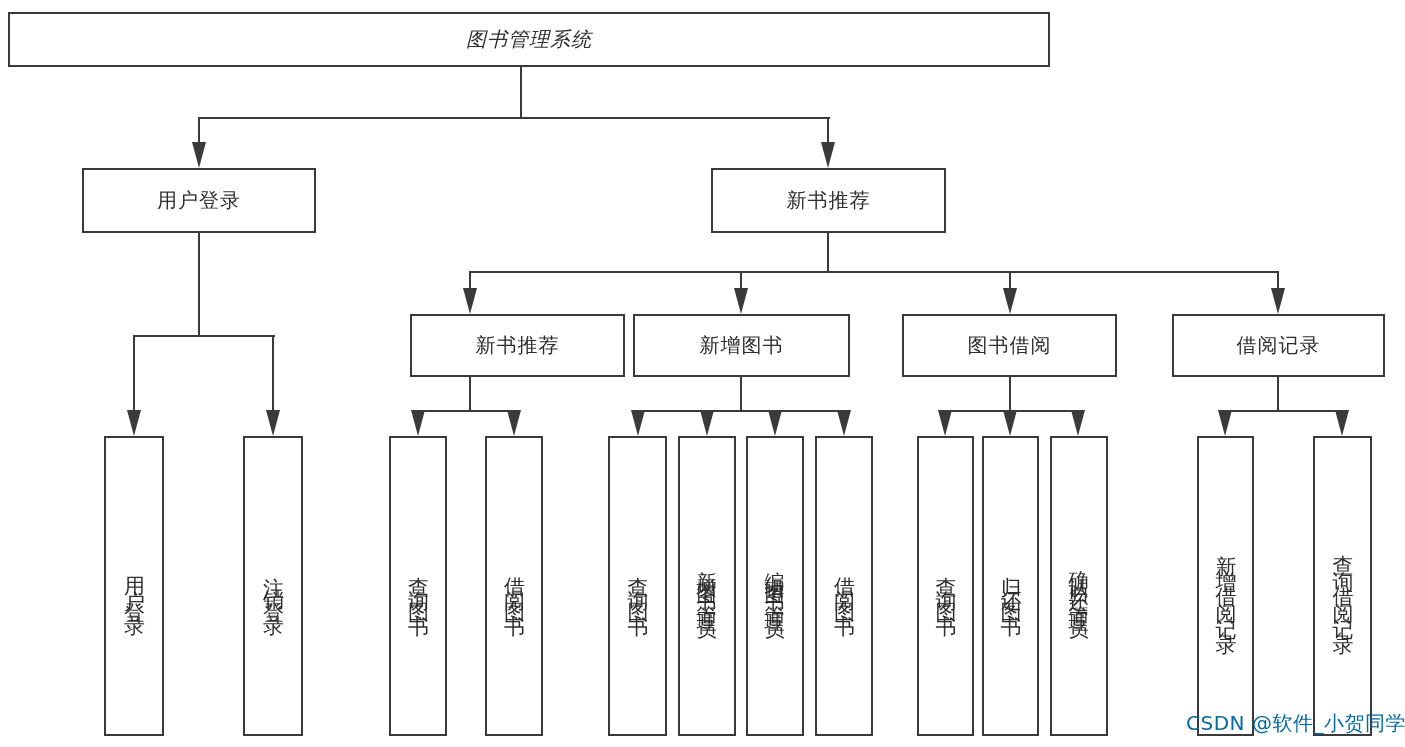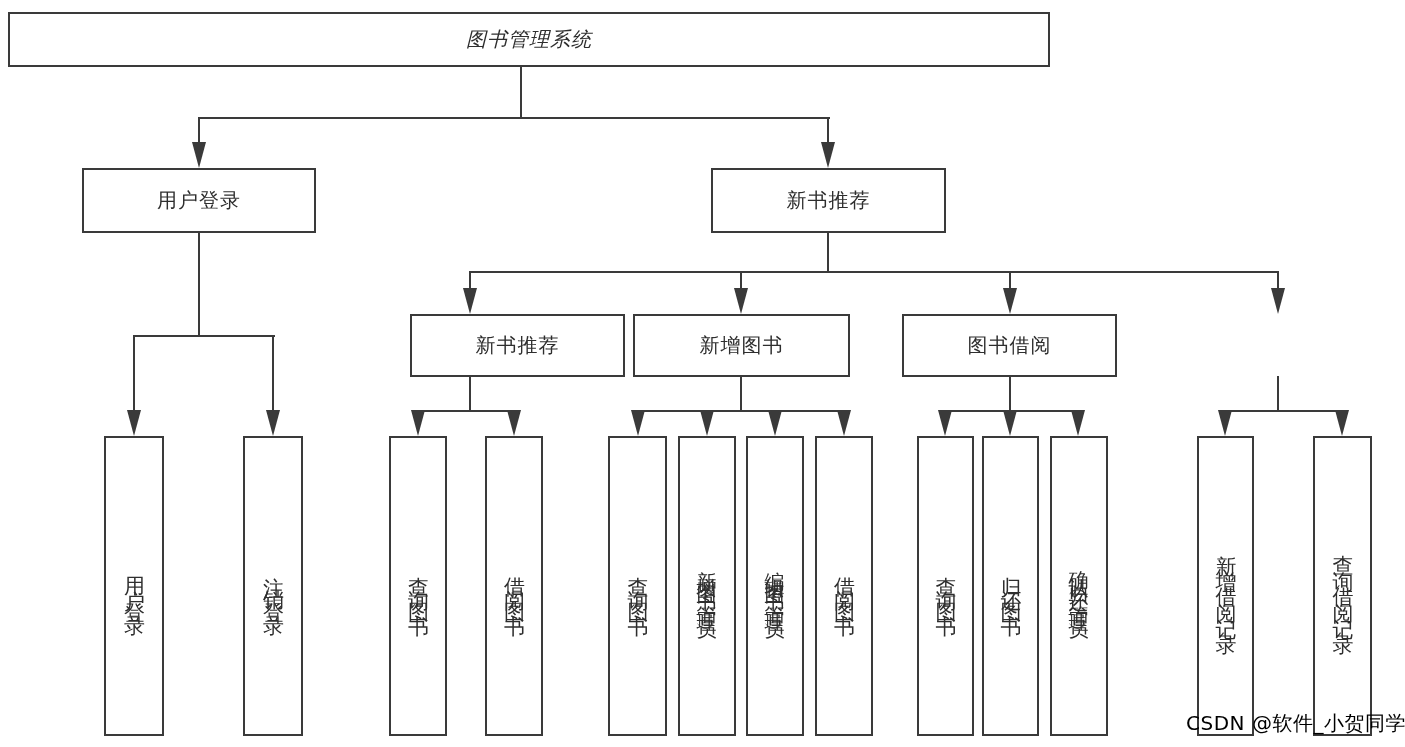--- a/index.html
+++ b/index.html
@@ -24,21 +24,21 @@
   .vbox.long  span{font-size:20px;letter-spacing:7px;}
   .vl{position:absolute;width:2px;background:#3a3a3a;}
   .hl{position:absolute;height:2px;background:#3a3a3a;}
   .ar{
     position:absolute;width:0;height:0;
     border-left:7px solid transparent;border-right:7px solid transparent;
     border-top:26px solid #3a3a3a;
   }
   .watermark{
     position:absolute;left:1186px;top:710px;z-index:5;
-    font-size:20px;color:#000000;letter-spacing:0.5px;white-space:nowrap;
+    font-size:20px;color:#0369a1;letter-spacing:0.5px;white-space:nowrap;
   }
 </style>
 </head>
 <body>
 
 <div id="stage">
 
   <div class="box" style="left:8px;top:12px;width:1042px;height:55px;font-style:italic;">
     <span>图书管理系统</span>
   </div>
@@ -76,20 +76,23 @@
   <div class="ar" style="left:1271px;top:288px;"></div>
 
   <div class="box" style="left:362px;top:314px;width:215px;height:63px;margin-left:48px;">
     <span>新书推荐</span>
   </div>
   <div class="box" style="left:633px;top:314px;width:217px;height:63px;">
     <span>新增图书</span>
   </div>
   <div class="box" style="left:902px;top:314px;width:215px;height:63px;">
     <span>图书借阅</span>
+  </div>
+  <div class="box" style="left:1172px;top:314px;width:213px;height:63px;">
+    <span>借阅记录</span>
   </div>
 
   <div class="vl" style="left:469px;top:376px;height:35px;"></div>
   <div class="hl" style="left:417px;top:410px;width:98px;"></div>
   <div class="ar" style="left:411px;top:410px;"></div>
   <div class="ar" style="left:507px;top:410px;"></div>
 
   <div class="vl" style="left:740px;top:376px;height:35px;"></div>
   <div class="hl" style="left:637px;top:410px;width:208px;"></div>
   <div class="ar" style="left:631px;top:410px;"></div>

